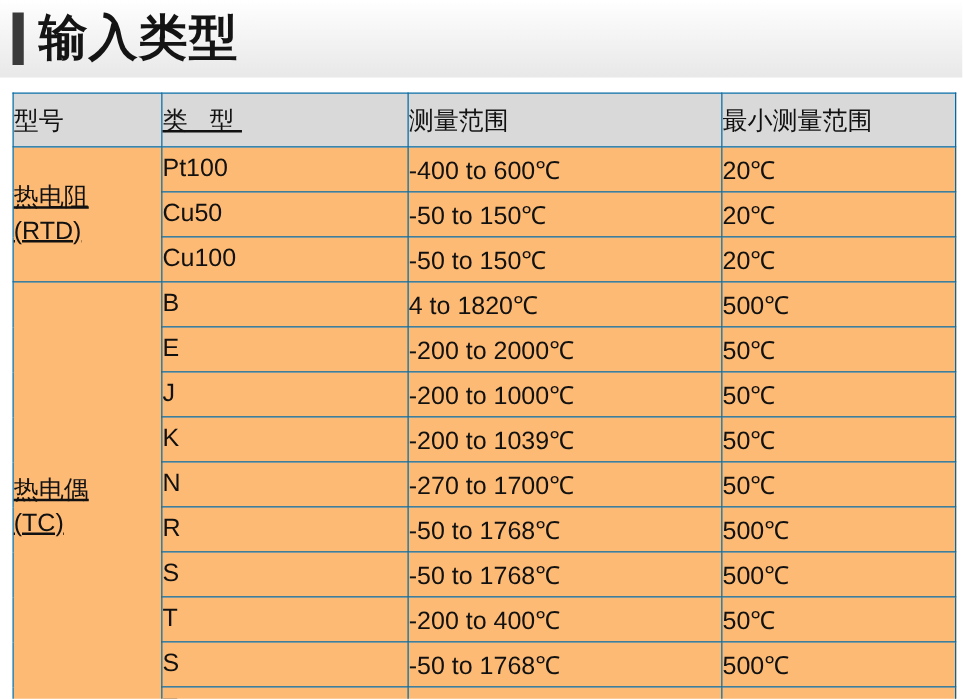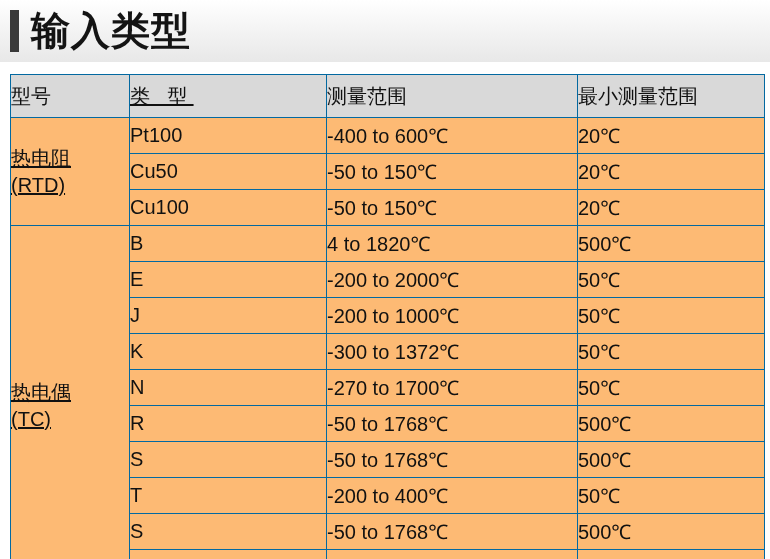--- a/index.html
+++ b/index.html
@@ -134,21 +134,21 @@
         <td>-200 to 2000℃</td>
         <td>50℃</td>
       </tr>
       <tr>
         <td>J</td>
         <td>-200 to 1000℃</td>
         <td>50℃</td>
       </tr>
       <tr>
         <td>K</td>
-        <td>-300 to 1372℃</td>
+        <td>-200 to 1039℃</td>
         <td>50℃</td>
       </tr>
       <tr>
         <td>N</td>
         <td>-270 to 1700℃</td>
         <td>50℃</td>
       </tr>
       <tr>
         <td>R</td>
         <td>-50 to 1768℃</td>

